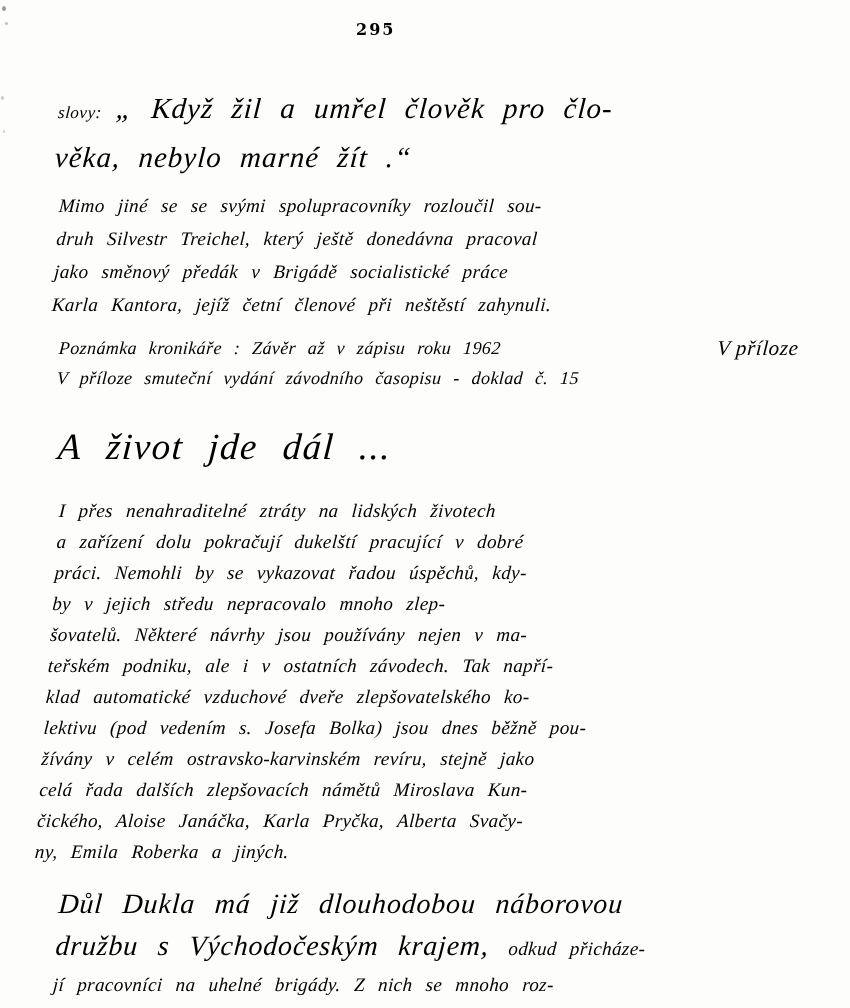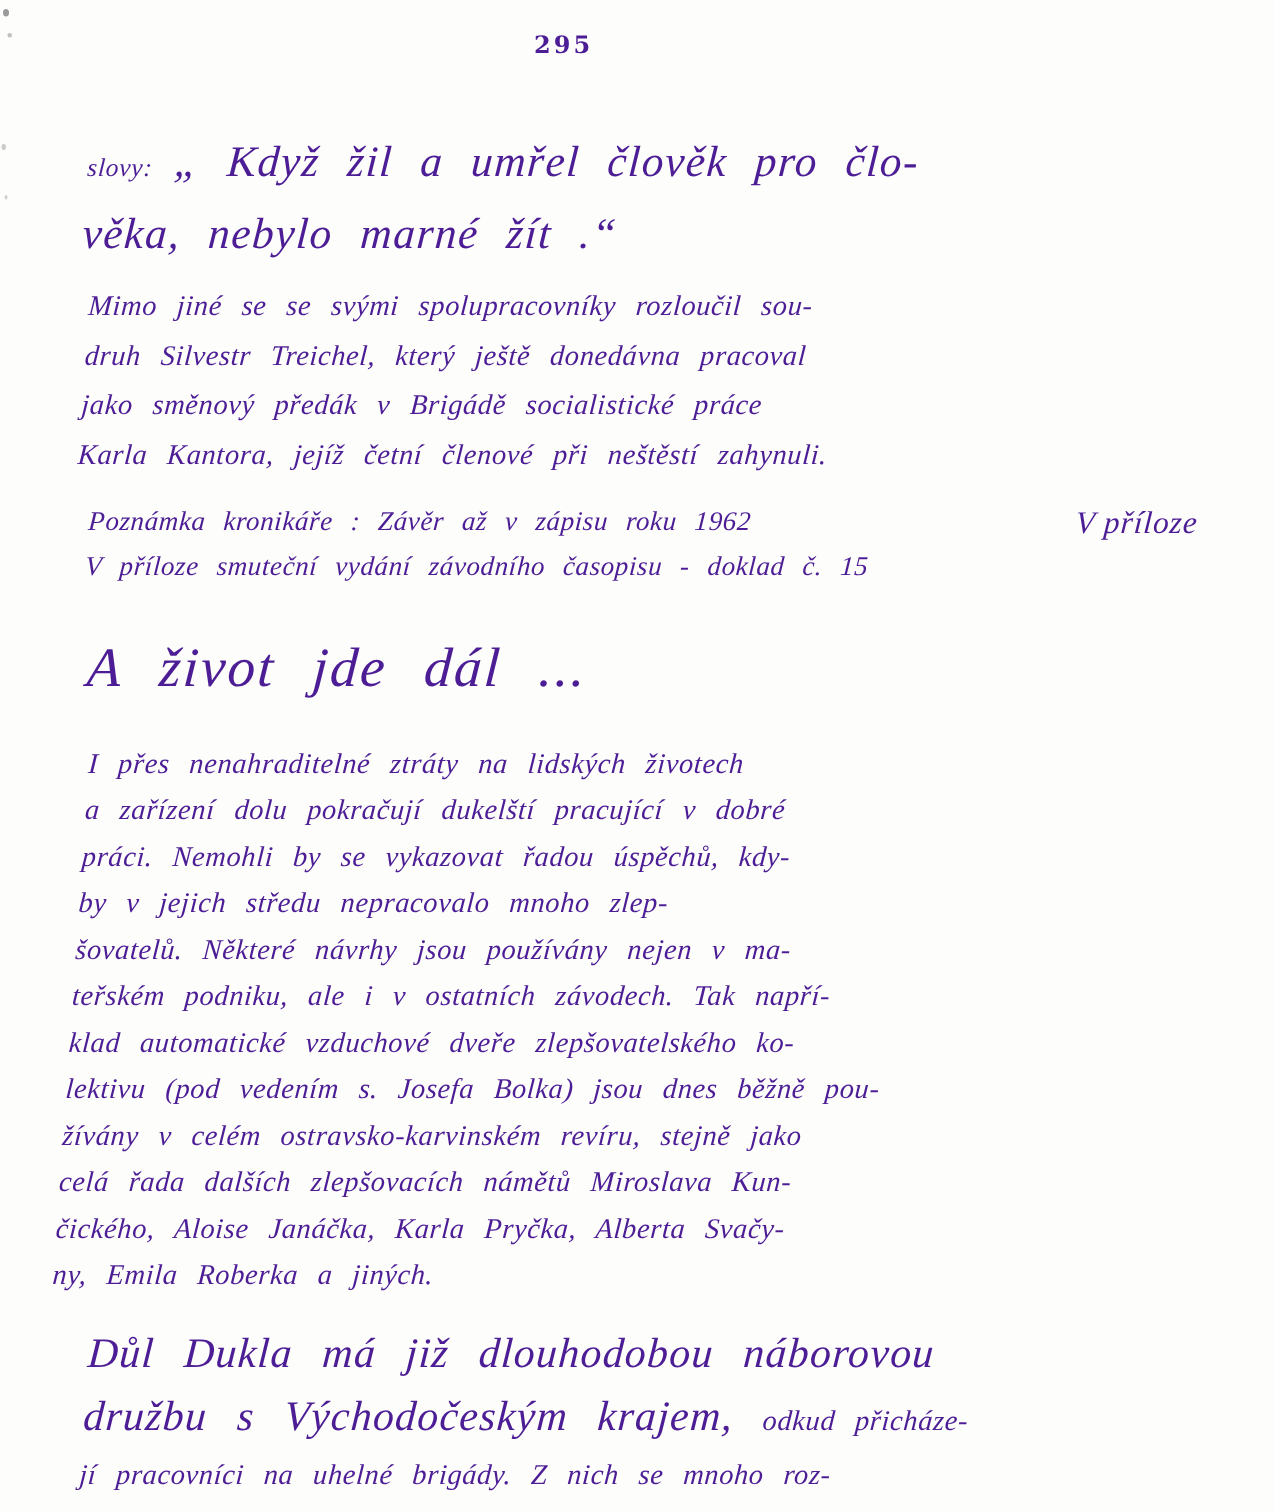--- a/index.html
+++ b/index.html
@@ -7,21 +7,21 @@
     padding: 0;
     background: #e8e8e8;
   }
   .page {
     position: relative;
     width: 850px;
     height: 1008px;
     margin: 0 auto;
     background: #fdfdfc;
     overflow: hidden;
-    color: #4c1d95;
+    color: #000000;
     font-family: "Liberation Serif", "DejaVu Serif", serif;
   }
   .page-number {
     position: absolute;
     top: 20px;
     left: 356px;
     font-size: 16px;
     font-weight: bold;
     letter-spacing: 2px;
     font-style: normal;

